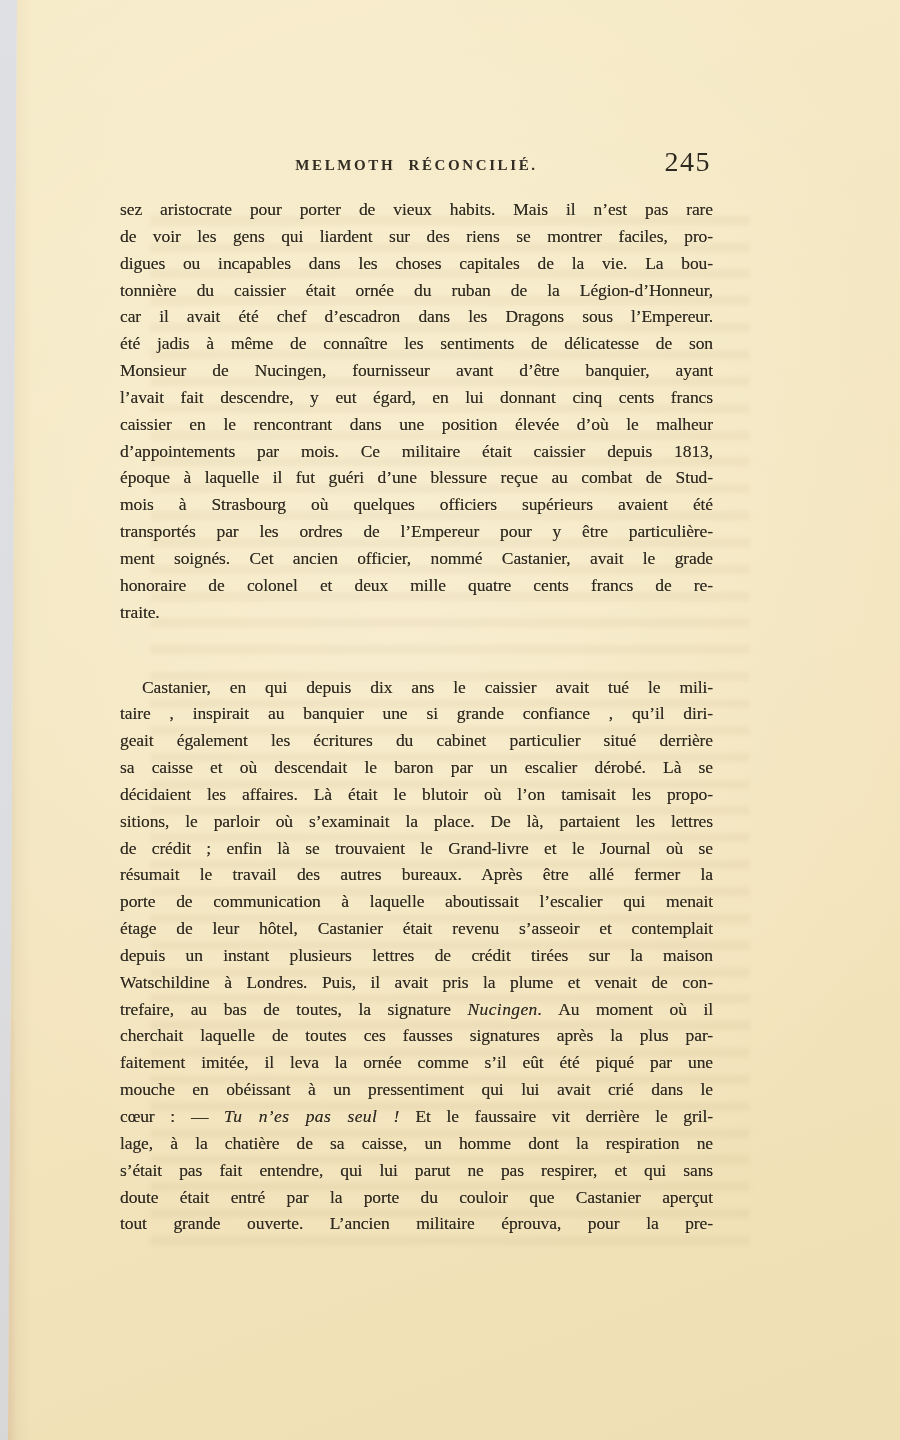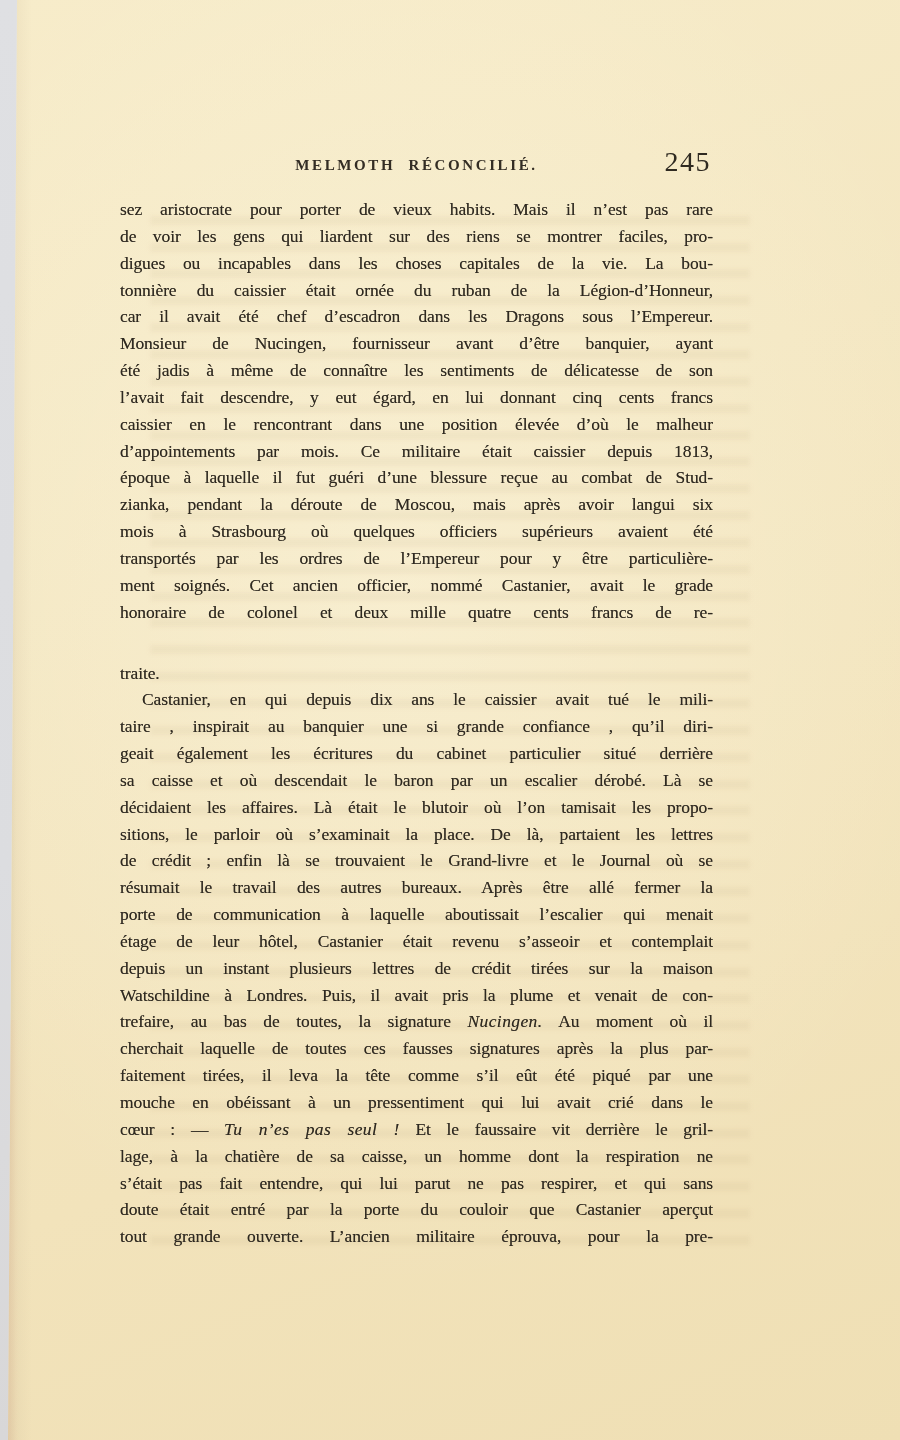--- a/index.html
+++ b/index.html
@@ -97,22 +97,22 @@
   .line {
     font-size: 17.5px;
     letter-spacing: -0.1px;
     line-height: 26.85px;
     height: 26.85px;
     overflow: hidden;
     text-align: justify;
     text-align-last: justify;
     text-shadow: 0 0 0.5px rgba(46,38,26,0.55);
   }
-  .line.indent { text-indent: 22px; }
-  .line.para-end { text-align-last: left; margin-top: 34px; }
+  .line.indent { text-indent: 22px; margin-top: 48px; }
+  .line.para-end { text-align-last: left; }
   .line em { letter-spacing: 0.4px; }
 </style>
 </head>
 <body>
 
 <div class="scan">
   <div class="paper">
     <div class="paper-edge"></div>
     <div class="paper-edge-blush"></div>
     <div class="ghost-overlay"></div>
@@ -121,47 +121,46 @@
       <span class="page-title">MELMOTH RÉCONCILIÉ.</span>
       <span class="page-number">245</span>
     </div>
 
     <div class="body-text">
         <div class="line"><span>sez aristocrate pour porter de vieux habits. Mais il n’est pas rare</span></div>
         <div class="line"><span>de voir les gens qui liardent sur des riens se montrer faciles, pro-</span></div>
         <div class="line"><span>digues ou incapables dans les choses capitales de la vie. La bou-</span></div>
         <div class="line"><span>tonnière du caissier était ornée du ruban de la Légion-d’Honneur,</span></div>
         <div class="line"><span>car il avait été chef d’escadron dans les Dragons sous l’Empereur.</span></div>
+        <div class="line"><span>été jadis à même de connaître les sentiments de délicatesse de son</span></div>
         <div class="line"><span>Monsieur de Nucingen, fournisseur avant d’être banquier, ayant</span></div>
-        <div class="line"><span>été jadis à même de connaître les sentiments de délicatesse de son</span></div>
         <div class="line"><span>l’avait fait descendre, y eut égard, en lui donnant cinq cents francs</span></div>
         <div class="line"><span>caissier en le rencontrant dans une position élevée d’où le malheur</span></div>
         <div class="line"><span>d’appointements par mois. Ce militaire était caissier depuis 1813,</span></div>
         <div class="line"><span>époque à laquelle il fut guéri d’une blessure reçue au combat de Stud-</span></div>
-        <div class="line"><span>zianka, pendant la déroute de Moscou, mais après avoir langui six</span></div>
         <div class="line"><span>mois à Strasbourg où quelques officiers supérieurs avaient été</span></div>
         <div class="line"><span>transportés par les ordres de l’Empereur pour y être particulière-</span></div>
         <div class="line"><span>ment soignés. Cet ancien officier, nommé Castanier, avait le grade</span></div>
         <div class="line"><span>honoraire de colonel et deux mille quatre cents francs de re-</span></div>
         <div class="line para-end"><span>traite.</span></div>
         <div class="line indent"><span>Castanier, en qui depuis dix ans le caissier avait tué le mili-</span></div>
         <div class="line"><span>taire , inspirait au banquier une si grande confiance , qu’il diri-</span></div>
         <div class="line"><span>geait également les écritures du cabinet particulier situé derrière</span></div>
         <div class="line"><span>sa caisse et où descendait le baron par un escalier dérobé. Là se</span></div>
         <div class="line"><span>décidaient les affaires. Là était le blutoir où l’on tamisait les propo-</span></div>
         <div class="line"><span>sitions, le parloir où s’examinait la place. De là, partaient les lettres</span></div>
         <div class="line"><span>de crédit ; enfin là se trouvaient le Grand-livre et le Journal où se</span></div>
         <div class="line"><span>résumait le travail des autres bureaux. Après être allé fermer la</span></div>
         <div class="line"><span>porte de communication à laquelle aboutissait l’escalier qui menait</span></div>
         <div class="line"><span>étage de leur hôtel, Castanier était revenu s’asseoir et contemplait</span></div>
         <div class="line"><span>depuis un instant plusieurs lettres de crédit tirées sur la maison</span></div>
         <div class="line"><span>Watschildine à Londres. Puis, il avait pris la plume et venait de con-</span></div>
         <div class="line"><span>trefaire, au bas de toutes, la signature </span><em>Nucingen.</em><span> Au moment où il</span></div>
         <div class="line"><span>cherchait laquelle de toutes ces fausses signatures après la plus par-</span></div>
-        <div class="line"><span>faitement tirées, il leva la tête comme s’il eût été piqué par une</span></div>
+        <div class="line"><span>faitement imitée, il leva la ornée comme s’il eût été piqué par une</span></div>
         <div class="line"><span>mouche en obéissant à un pressentiment qui lui avait crié dans le</span></div>
         <div class="line"><span>cœur : — </span><em>Tu n’es pas seul !</em><span> Et le faussaire vit derrière le gril-</span></div>
         <div class="line"><span>lage, à la chatière de sa caisse, un homme dont la respiration ne</span></div>
         <div class="line"><span>s’était pas fait entendre, qui lui parut ne pas respirer, et qui sans</span></div>
         <div class="line"><span>doute était entré par la porte du couloir que Castanier aperçut</span></div>
         <div class="line"><span>tout grande ouverte. L’ancien militaire éprouva, pour la pre-</span></div>
       </div>
   </div>
 </div>
 

